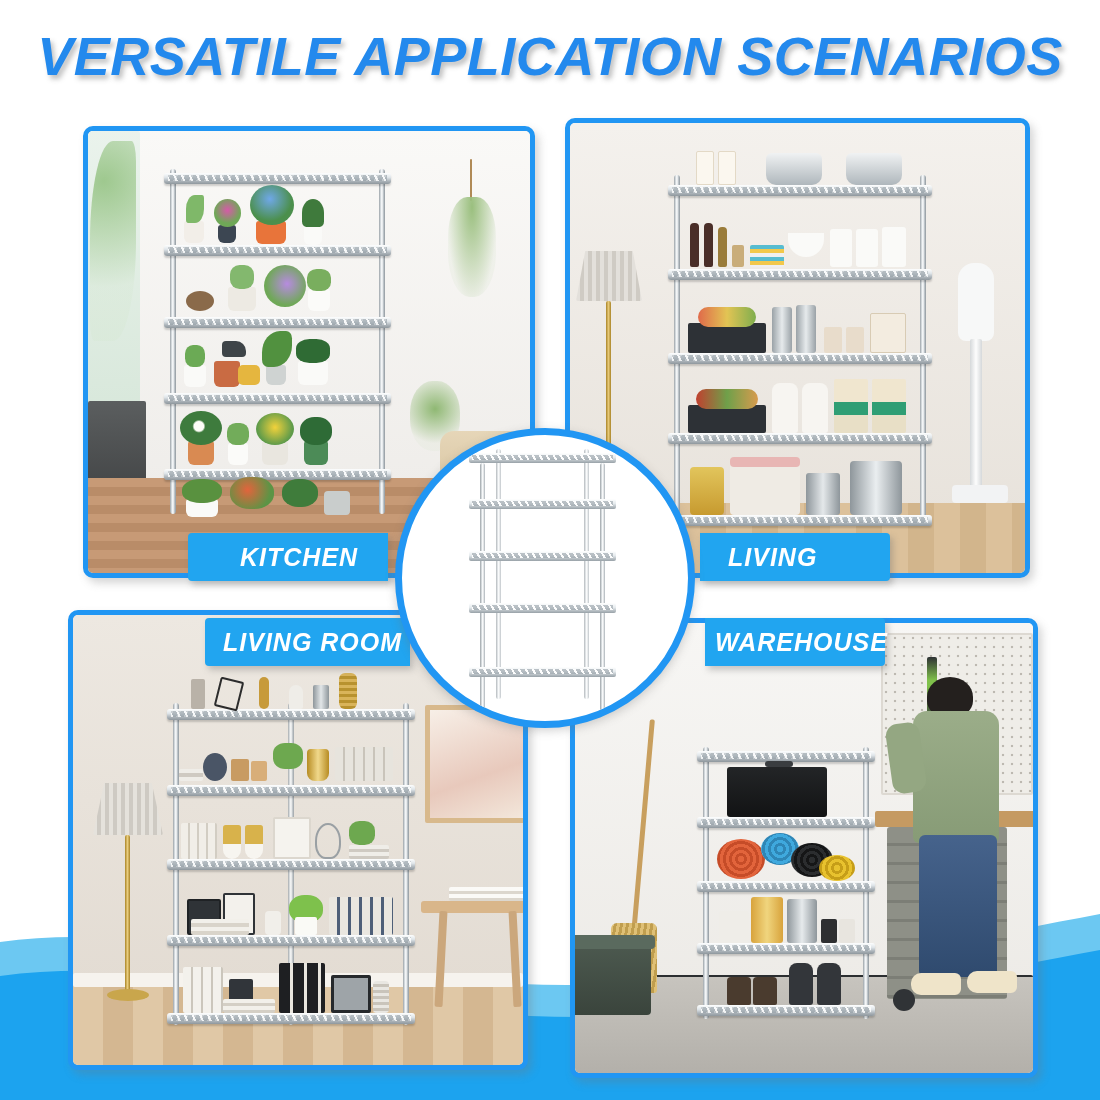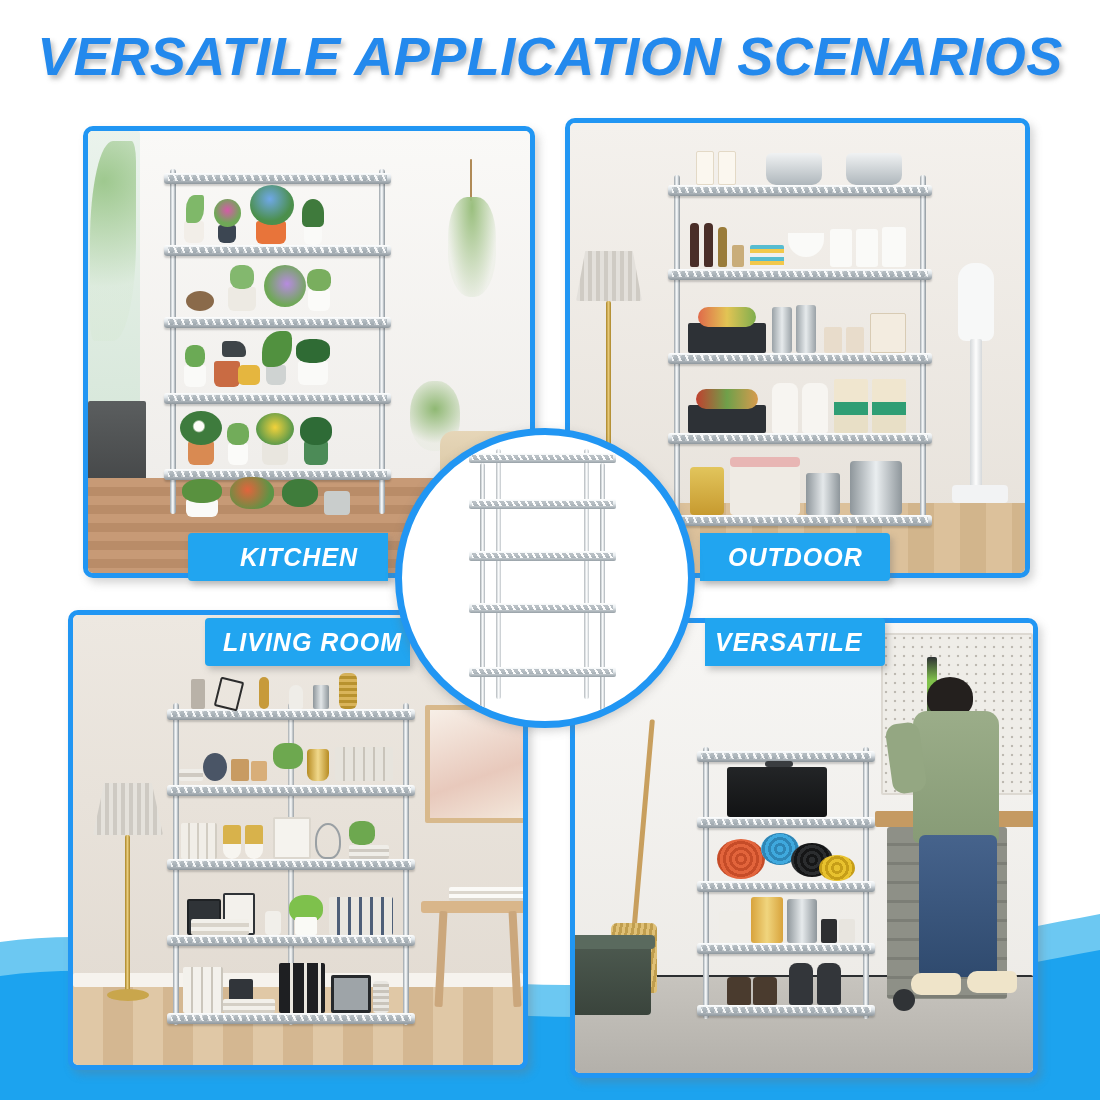--- a/index.html
+++ b/index.html
@@ -388,27 +388,27 @@
     <div class="obj" style="left:344px;top:212px;width:78px;height:142px;background:linear-gradient(180deg,#46638C,#2F4A6E);border-radius:6px;"></div>
     <div class="obj" style="left:336px;top:350px;width:50px;height:22px;background:#EFE4C9;border-radius:10px 6px 6px 10px;"></div>
     <div class="obj" style="left:392px;top:348px;width:50px;height:22px;background:#EFE4C9;border-radius:10px 6px 6px 10px;"></div>
   </div>
 </div>
 
 <div class="banner" id="banner-outdoor">
   <span>KITCHEN</span>
 </div>
 <div class="banner" id="banner-kitchen">
-  <span>OUTDOOR</span>
+  <span>LIVING</span>
 </div>
 <div class="banner" id="banner-living">
   <span>LIVING ROOM</span>
 </div>
 <div class="banner" id="banner-warehouse">
-  <span>VERSATILE</span>
+  <span>WAREHOUSE</span>
 </div>
 
 <div class="hero-circle">
   <div class="hero-rack">
     <div class="post" style="left:0;"></div>
     <div class="post" style="right:0;"></div>
     <div class="post" style="left:16px;top:-14px;bottom:14px;opacity:.75;"></div>
     <div class="post" style="right:16px;top:-14px;bottom:14px;opacity:.75;"></div>
     <div class="shelf" style="top:-10px;"></div>
     <div class="shelf" style="top:36px;"></div>

